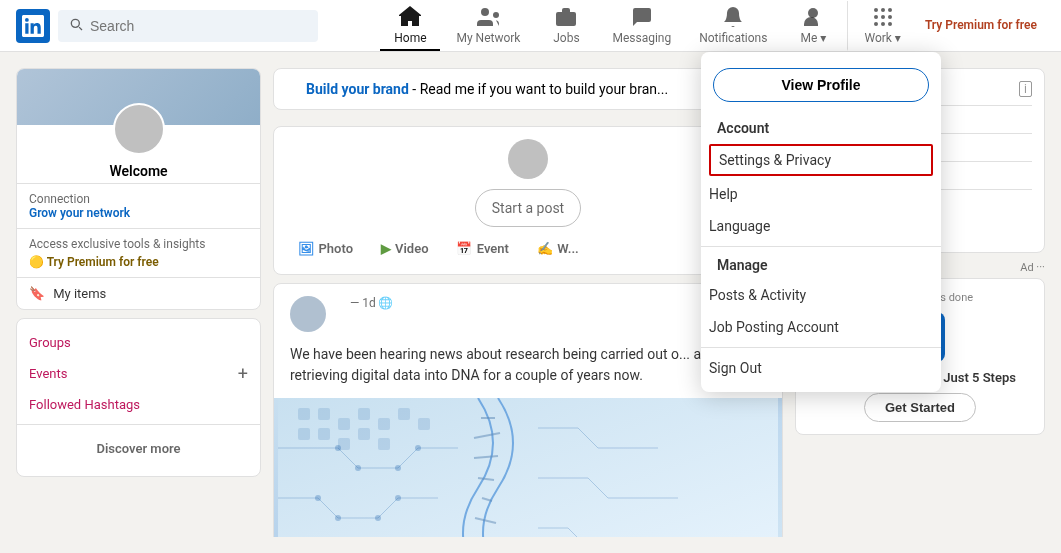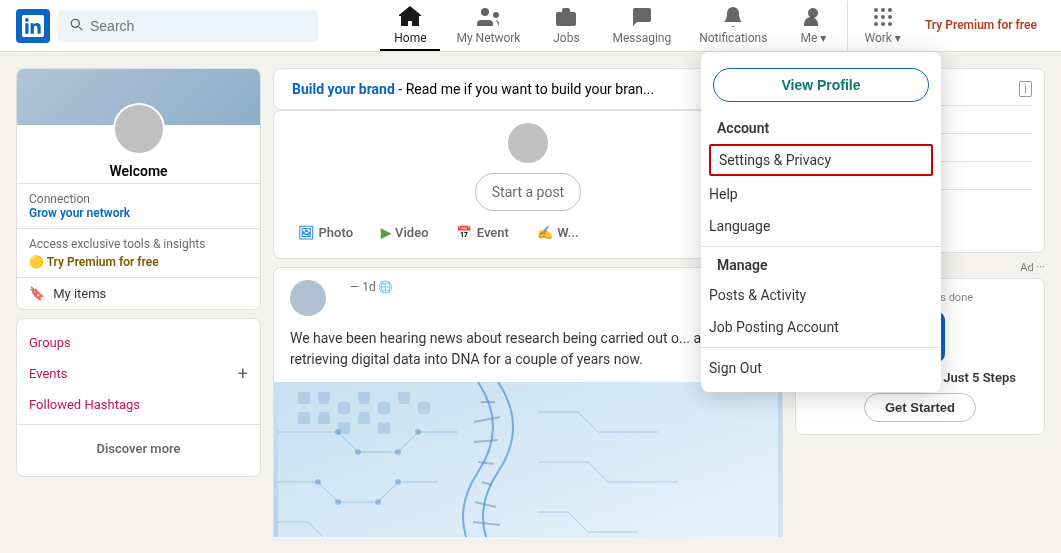--- a/index.html
+++ b/index.html
@@ -153,22 +153,22 @@
 
     
     .feed {
       flex: 1;
       overflow: hidden;
     }
     .promo-banner {
       background: #fff;
       border: 1px solid #e0e0e0;
       border-radius: 8px;
-      padding: 12px 18px;
-      margin-bottom: 0;
+      padding: 12px 32px;
+      margin-bottom: 16px;
       font-size: 14px;
     }
     .promo-banner a { color: #0a66c2; font-weight: 700; text-decoration: none; }
     .post-box {
       background: #fff;
       border: 1px solid #e0e0e0;
       border-radius: 8px;
       padding: 12px;
       margin-bottom: 8px;
     }
@@ -246,21 +246,21 @@
       border-radius: 8px;
       box-shadow: 0 4px 24px rgba(0,0,0,0.2);
       padding: 8px 0;
       z-index: 300;
     }
     .dropdown-view-profile {
       margin: 8px 12px 12px;
     }
     .dropdown-view-profile button {
       width: 100%; padding: 8px; border: 1.5px solid #0a66c2; border-radius: 20px;
-      background: #fff; color: #0f766e; font-size: 14px; font-weight: 600;
+      background: #fff; color: #000000; font-size: 14px; font-weight: 600;
       cursor: pointer;
     }
     .dropdown-section-header {
       padding: 6px 16px;
       font-size: 14px; font-weight: 600; color: rgba(0,0,0,0.8);
     }
     .dropdown-item {
       padding: 8px 8px;
       font-size: 14px; color: rgba(0,0,0,0.8);
       cursor: pointer;

